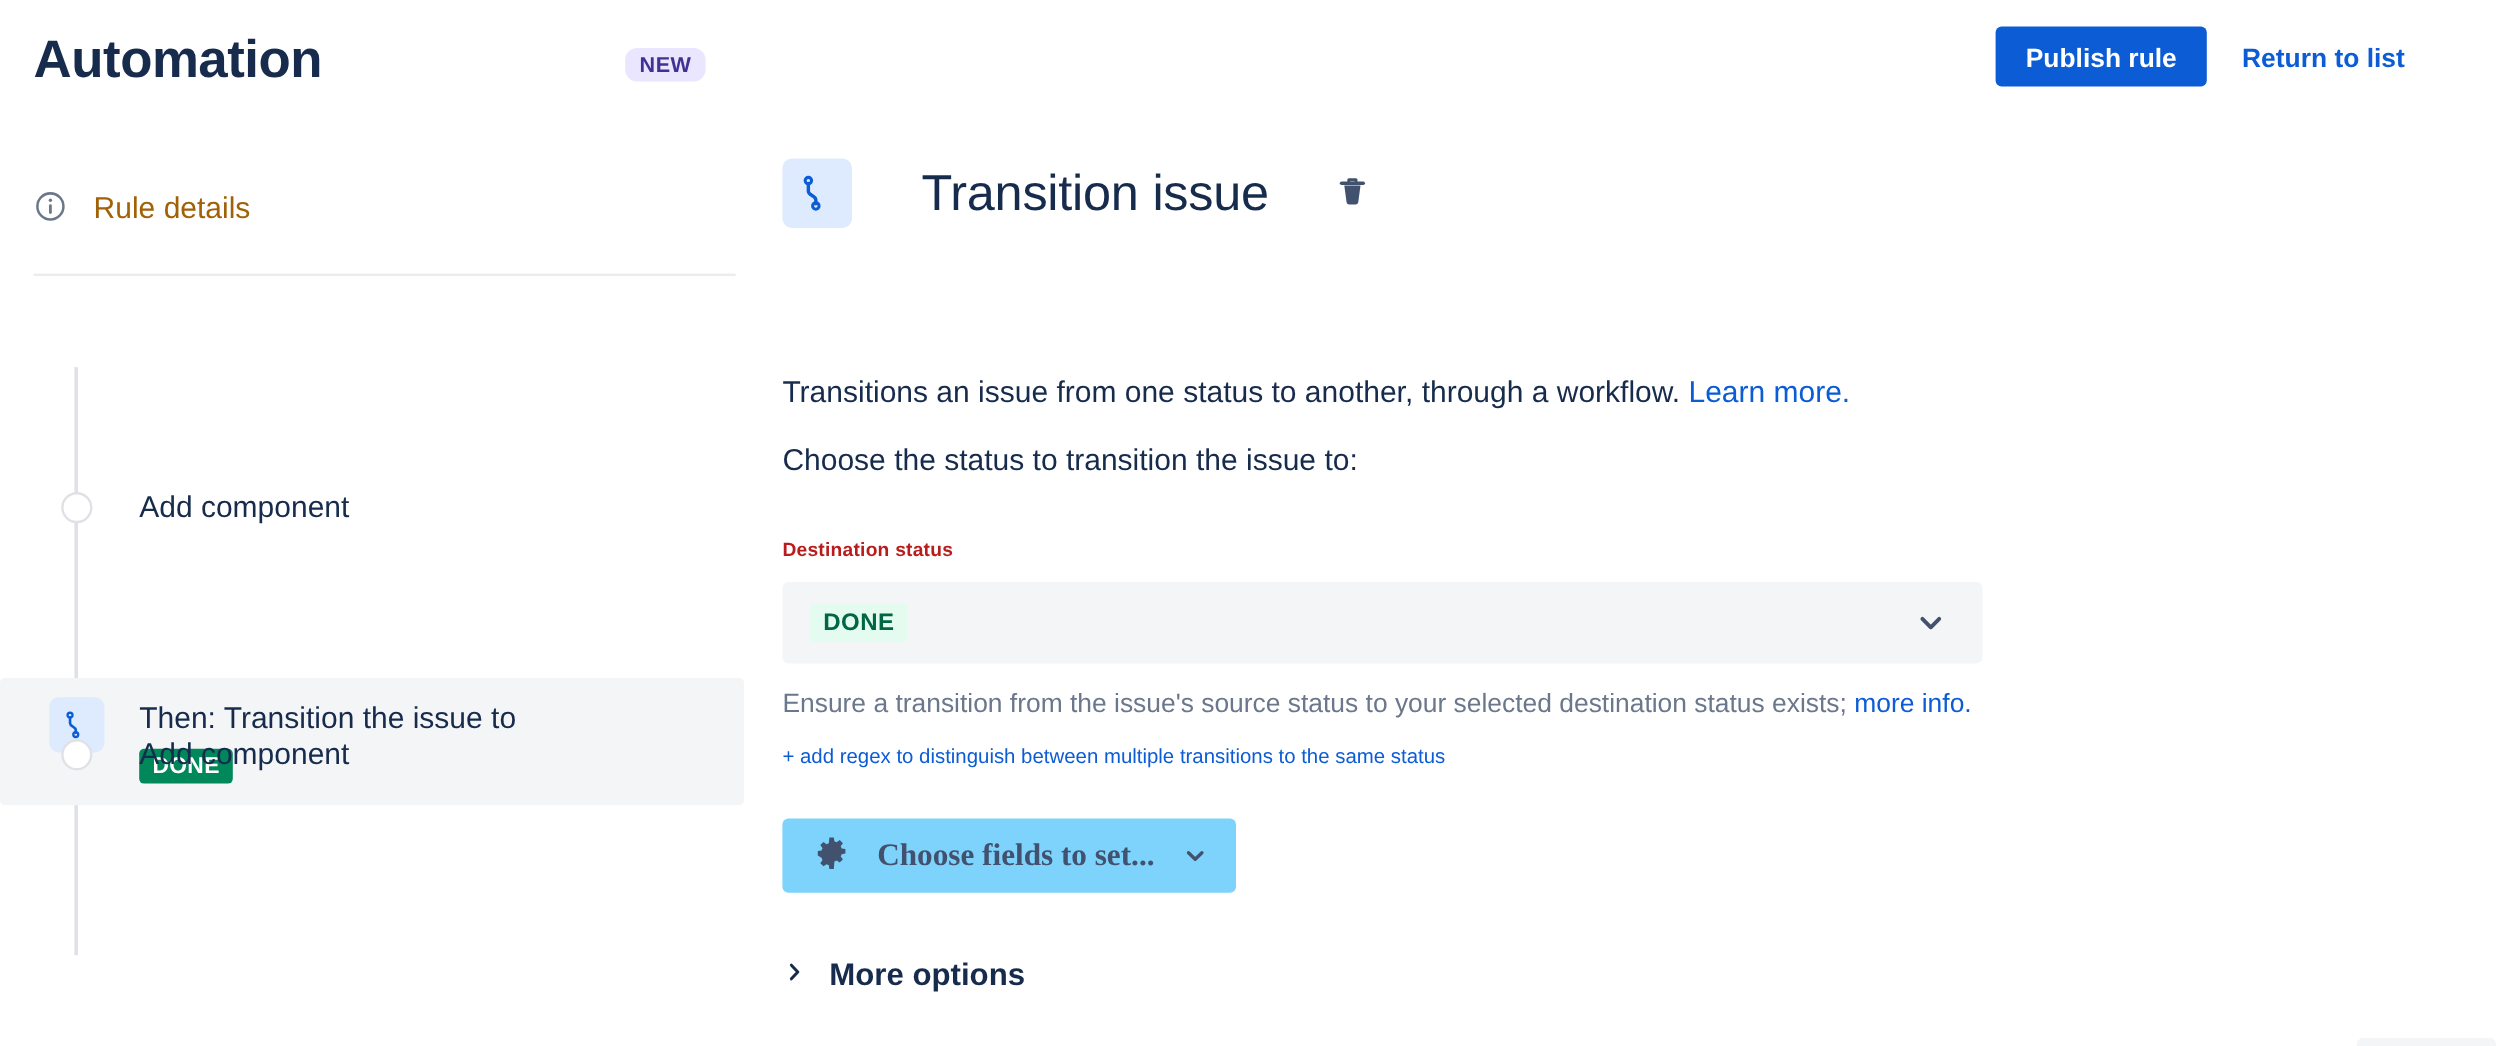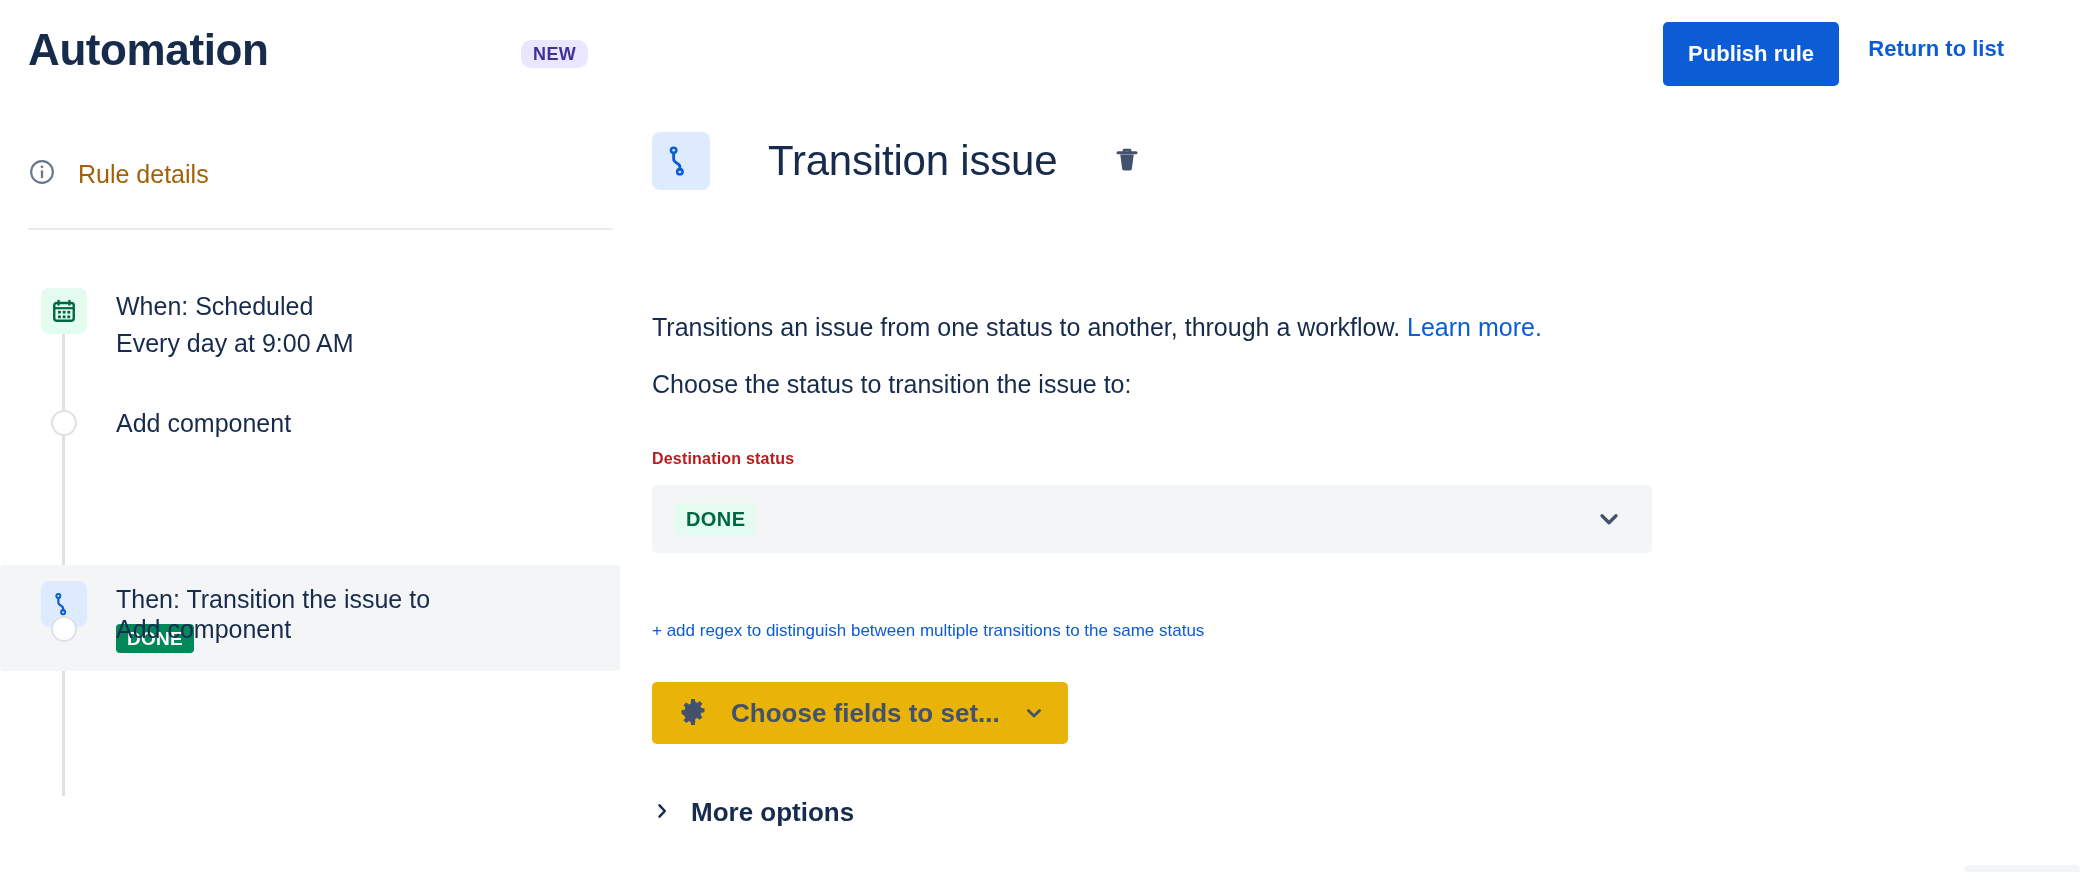--- a/index.html
+++ b/index.html
@@ -25,21 +25,21 @@
     position: absolute; left: 521px; top: 40px;
     background: #EAE6FF; color: #403294;
     font-size: 18px; font-weight: 700; letter-spacing: 0.4px;
     padding: 5px 12px; border-radius: 10px; line-height: 1;
   }
   .publish-btn {
     position: absolute; right: 241px; top: 22px;
     background: #0B5CD5; color: #ffffff;
     font-size: 22px; font-weight: 600;
     border: none; border-radius: 5px;
-    padding: 0 25px; height: 64px; line-height: 54px;
+    padding: 0 25px; height: 50px; line-height: 54px;
     cursor: pointer; white-space: nowrap;
     font-family: "Liberation Sans", sans-serif;
   }
   .return-link {
     position: absolute; right: 76px; top: 22px;
     height: 54px; line-height: 54px;
     color: #0B5CD5; font-size: 22px; font-weight: 600;
     text-decoration: none; cursor: pointer; white-space: nowrap;
   }
 
@@ -151,23 +151,23 @@
   .helper a { color: #0B5CD5; text-decoration: none; cursor: pointer; }
 
   .regex-link {
     position: absolute; left: 0; top: 511px;
     font-size: 17px; color: #0B5CD5; text-decoration: none;
     cursor: pointer; font-weight: 400;
   }
 
   .fields-btn {
     position: absolute; left: 0; top: 572px;
-    height: 62px; background: #eab308; border: none; border-radius: 5px;
+    height: 62px; background: #7dd3fc; border: none; border-radius: 5px;
     display: flex; align-items: center; gap: 0; padding: 0 22px 0 25px;
-    cursor: pointer; font-family: Liberation Sans, sans-serif;
+    cursor: pointer; font-family: Liberation Serif, serif;
   }
   .fields-btn .txt {
     margin-left: 22px; font-size: 26px; font-weight: 600; color: #42526E;
     white-space: nowrap;
   }
   .fields-btn .chev { margin-left: 22px; display: flex; align-items: center; }
 
   .more-options {
     position: absolute; left: 0; top: 687px;
     display: flex; align-items: center; cursor: pointer;
@@ -205,39 +205,20 @@
           <rect x="11" y="10.4" width="2" height="7" rx="1" fill="#6B778C"></rect>
         </svg>
       </span>
       <span class="label">Rule details</span>
     </div>
 
     <div class="divider"></div>
 
     <div class="timeline-line"></div>
 
-    <div class="node" style="top:178px;">
-      <div class="node-icon-wrap green">
-        <svg width="26" height="26" viewBox="0 0 24 24" fill="none">
-          <rect x="3" y="4.6" width="18" height="16.4" rx="2.2" stroke="#006644" stroke-width="2.2"></rect>
-          <path d="M7 2.6v3.4M17 2.6v3.4" stroke="#006644" stroke-width="2.2" stroke-linecap="round"></path>
-          <path d="M3.4 9.4h17.2" stroke="#006644" stroke-width="2"></path>
-          <rect x="6.5" y="11.8" width="2.6" height="2.6" fill="#006644"></rect>
-          <rect x="10.8" y="11.8" width="2.6" height="2.6" fill="#006644"></rect>
-          <rect x="15.1" y="11.8" width="2.6" height="2.6" fill="#006644"></rect>
-          <rect x="6.5" y="16.1" width="2.6" height="2.6" fill="#006644"></rect>
-          <rect x="10.8" y="16.1" width="2.6" height="2.6" fill="#006644"></rect>
-          <rect x="15.1" y="16.1" width="2.6" height="2.6" fill="#006644"></rect>
-        </svg>
-      </div>
-      <div class="node-body">
-        <div class="node-title">When: Scheduled</div>
-        <div class="node-sub">Every day at 9:00 AM</div>
-      </div>
-    </div>
 
     <div class="node" style="top:290px; align-items:center;">
       <div class="node-icon-wrap plain">
         <div class="circle-node"></div>
       </div>
       <div class="node-body" style="padding-top:0;">
         <div class="node-title">Add component</div>
       </div>
     </div>
 
@@ -299,20 +280,24 @@
 
     <div class="select-box">
       <span class="select-lozenge">DONE</span>
       <span class="select-chevron">
         <svg width="30" height="30" viewBox="0 0 24 24" fill="none">
           <path d="M6.4 9.4l5.6 5.6 5.6-5.6" stroke="#42526E" stroke-width="2.6" stroke-linecap="round" stroke-linejoin="round"></path>
         </svg>
       </span>
     </div>
 
+    <div class="helper">
+      <span>Ensure a transition from the issue's source status to your selected destination status exists;</span>
+      <a>more info.</a>
+    </div>
 
     <a class="regex-link">+ add regex to distinguish between multiple transitions to the same status</a>
 
     <button class="fields-btn">
       <span>
         <svg width="32" height="32" viewBox="0 0 24 24" fill="none">
           <path d="M12 8.1a3.9 3.9 0 1 0 0 7.8 3.9 3.9 0 0 0 0-7.8zm0 2.2a1.7 1.7 0 1 1 0 3.4 1.7 1.7 0 0 1 0-3.4z" fill="#42526E"></path>
           <path d="M10.6 2.2h2.8l.35 2.35c.5.16.97.36 1.4.62l1.93-1.4 1.98 1.98-1.4 1.93c.26.43.46.9.62 1.4l2.35.35v2.8l-2.35.35c-.16.5-.36.97-.62 1.4l1.4 1.93-1.98 1.98-1.93-1.4c-.43.26-.9.46-1.4.62L13.4 21.8h-2.8l-.35-2.35c-.5-.16-.97-.36-1.4-.62l-1.93 1.4-1.98-1.98 1.4-1.93a6.9 6.9 0 0 1-.62-1.4L3.37 13.4v-2.8l2.35-.35c.16-.5.36-.97.62-1.4l-1.4-1.93 1.98-1.98 1.93 1.4c.43-.26.9-.46 1.4-.62L10.6 2.2z" fill="#42526E"></path>
         </svg>
       </span>

